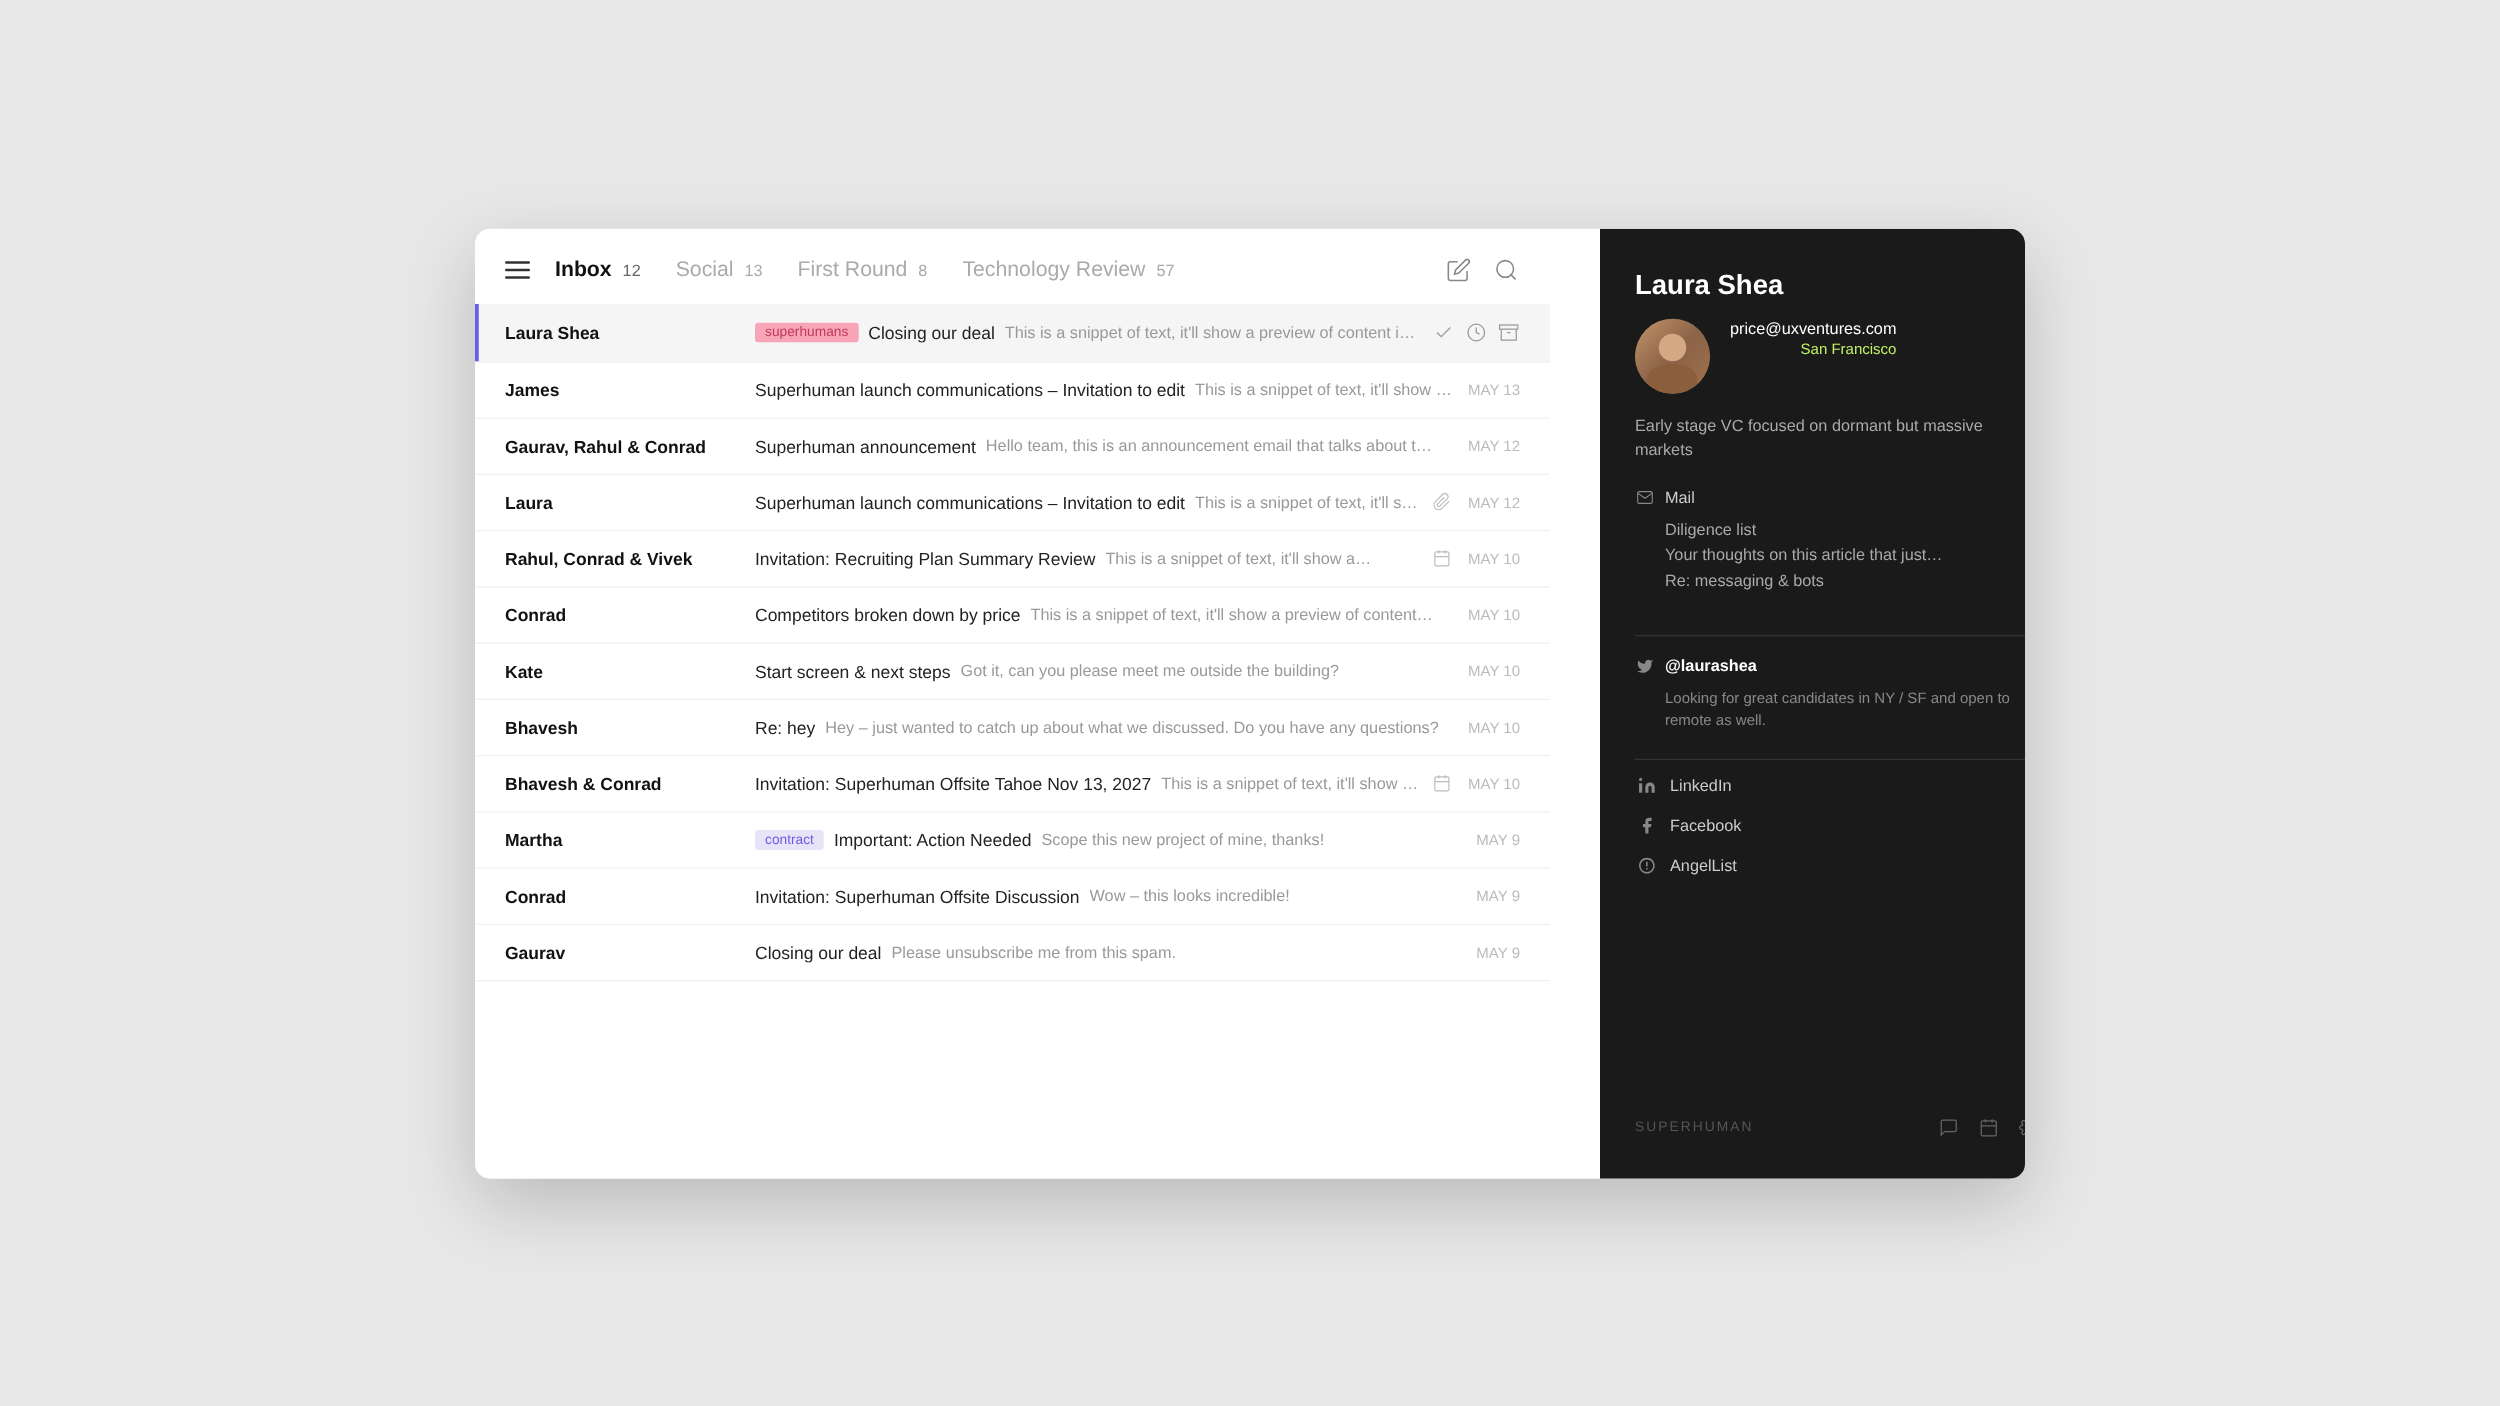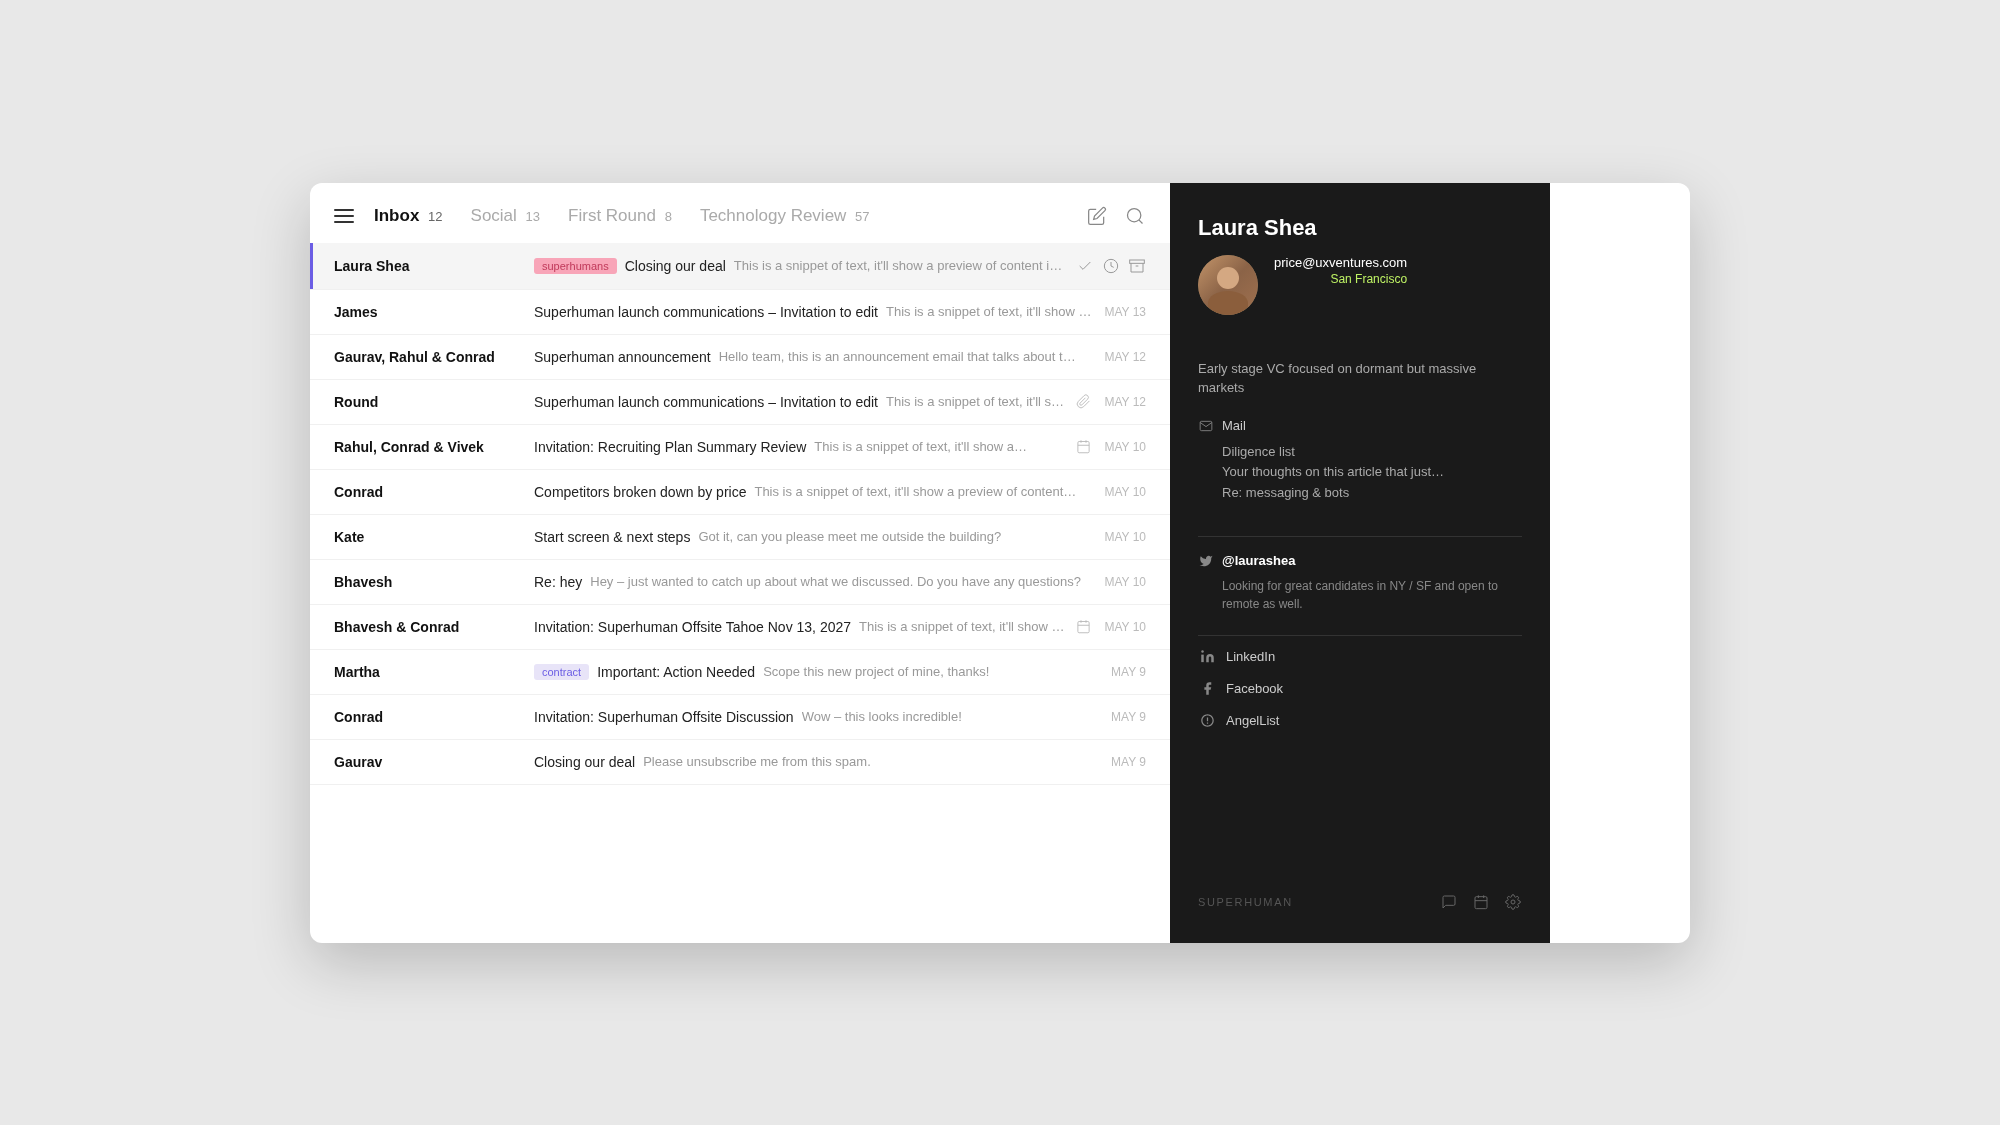--- a/index.html
+++ b/index.html
@@ -5,28 +5,29 @@
     * { box-sizing: border-box; margin: 0; padding: 0; }
     body {
       background: #e8e8e8;
       display: flex;
       align-items: center;
       justify-content: center;
       min-height: 100vh;
       font-family: -apple-system, BlinkMacSystemFont, 'Segoe UI', sans-serif;
     }
     .app-container {
-      width: 1380px;
+      width: 1240px;
       height: 760px;
       background: #fff;
       border-radius: 12px;
       box-shadow: 0 20px 60px rgba(0,0,0,0.2);
       display: flex;
       overflow: hidden;
       position: relative;
+      gap: 40px;
     }
 
     
     .email-panel {
       width: 860px;
       display: flex;
       flex-direction: column;
       position: relative;
       z-index: 2;
     }
@@ -291,21 +292,20 @@
     .contact-location {
       font-size: 12px;
       color: #bef264;
       text-align: right;
     }
     .contact-desc {
       font-size: 13px;
       color: #aaa;
       line-height: 1.5;
       margin-bottom: 20px;
-      margin-top: 28px;
     }
 
     .section {
       margin-bottom: 20px;
     }
     .section-header {
       display: flex;
       align-items: center;
       gap: 8px;
       margin-bottom: 8px;
@@ -536,21 +536,21 @@
         <div class="email-content">
           <span class="subject">Superhuman announcement</span>
           <span class="snippet">Hello team, this is an announcement email that talks about t…</span>
         </div>
         <div class="email-meta">
           <div class="email-date">MAY 12</div>
         </div>
       </div>
 
       <div class="email-row">
-        <div class="sender">Round</div>
+        <div class="sender">Laura</div>
         <div class="email-content">
           <span class="subject">Superhuman launch communications – Invitation to edit</span>
           <span class="snippet">This is a snippet of text, it'll show a…</span>
         </div>
         <div class="email-meta">
           <div class="email-icons">
             <div class="email-icon">
               <svg viewBox="0 0 24 24">
                   <path d="m21.44 11.05-9.19 9.19a6 6 0 0 1-8.49-8.49l9.19-9.19a4 4 0 0 1 5.66 5.66l-9.2 9.19a2 2 0 0 1-2.83-2.83l8.49-8.48"></path>
                 </svg>

